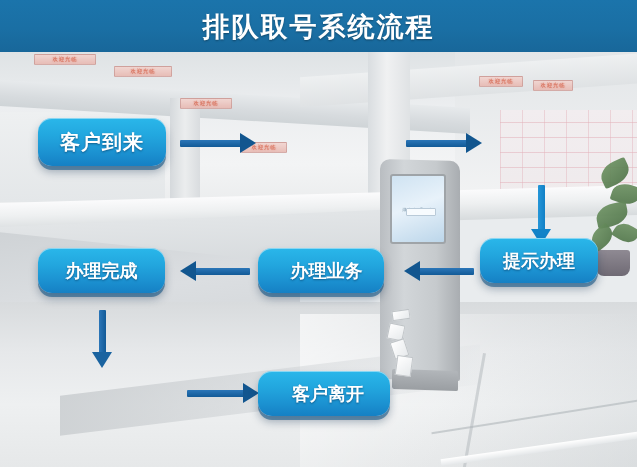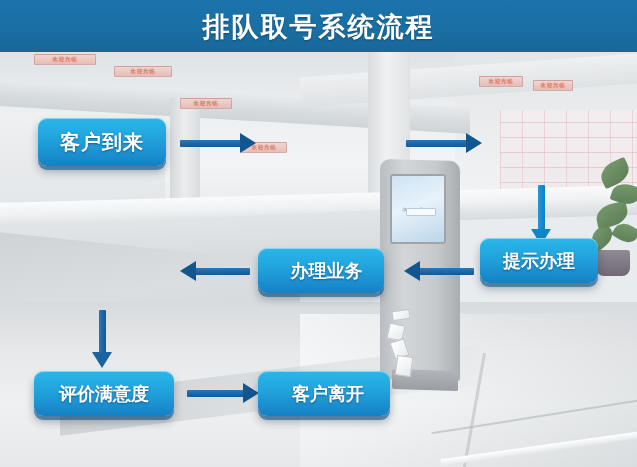--- a/index.html
+++ b/index.html
@@ -182,21 +182,21 @@
   }
   .ticket {
     position: absolute;
     background: linear-gradient(135deg, #ffffff, #e7eaec);
     border: 1px solid rgba(175,180,184,.75);
   }
 
   
   .box {
     position: absolute;
-    border-radius: 9px;
+    border-radius: 14px;
     background: linear-gradient(180deg, #2ab7ea 0%, #22a6de 38%, #1c93d2 70%, #1580c4 100%);
     box-shadow:
       0 4px 0 0 rgba(10,78,130,.55),
       0 6px 9px rgba(20,50,80,.35),
       inset 0 1px 0 rgba(255,255,255,.45);
     display: flex; align-items: center; justify-content: center;
   }
   .box-label {
     color: #ffffff;
     font-size: 20px;
@@ -341,29 +341,29 @@
 
   <div class="box" style="left:258px; top:248px; width:126px; height:45px;padding-left:11px;">
     <span class="box-label sm">办理业务</span>
   </div>
 
   <div class="arrow-h left" style="left:180px; top:261px; width:70px; height:20px;">
     <div class="shaft"></div>
     <div class="head"></div>
   </div>
 
+  <div class="box" style="left:38px; top:248px; width:127px; height:45px;">
+    <span class="box-label sm">办理完成</span>
+  </div>
 
   <div class="arrow-v dark" style="left:85px; top:310px; width:34px; height:58px;">
     <div class="shaft"></div>
     <div class="head"></div>
   </div>
 
-  <div class="box" style="left:34px; top:371px; width:140px; height:45px;">
-    <span class="box-label sm">评价满意度</span>
-  </div>
 
   <div class="arrow-h right" style="left:187px; top:383px; width:72px; height:20px;">
     <div class="shaft"></div>
     <div class="head"></div>
   </div>
 
   <div class="box" style="left:258px; top:371px; width:132px; height:45px;padding-left:8px;">
     <span class="box-label sm">客户离开</span>
   </div>
 

